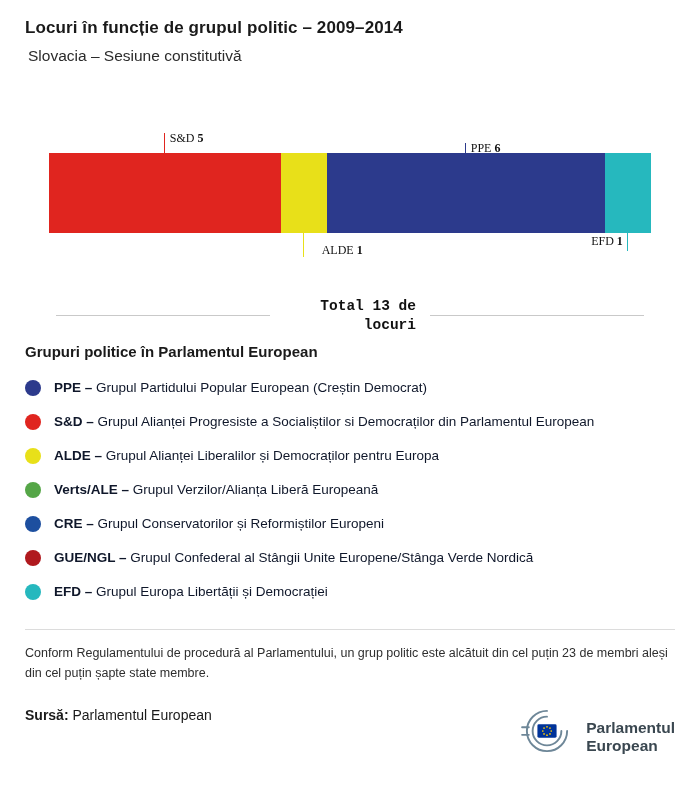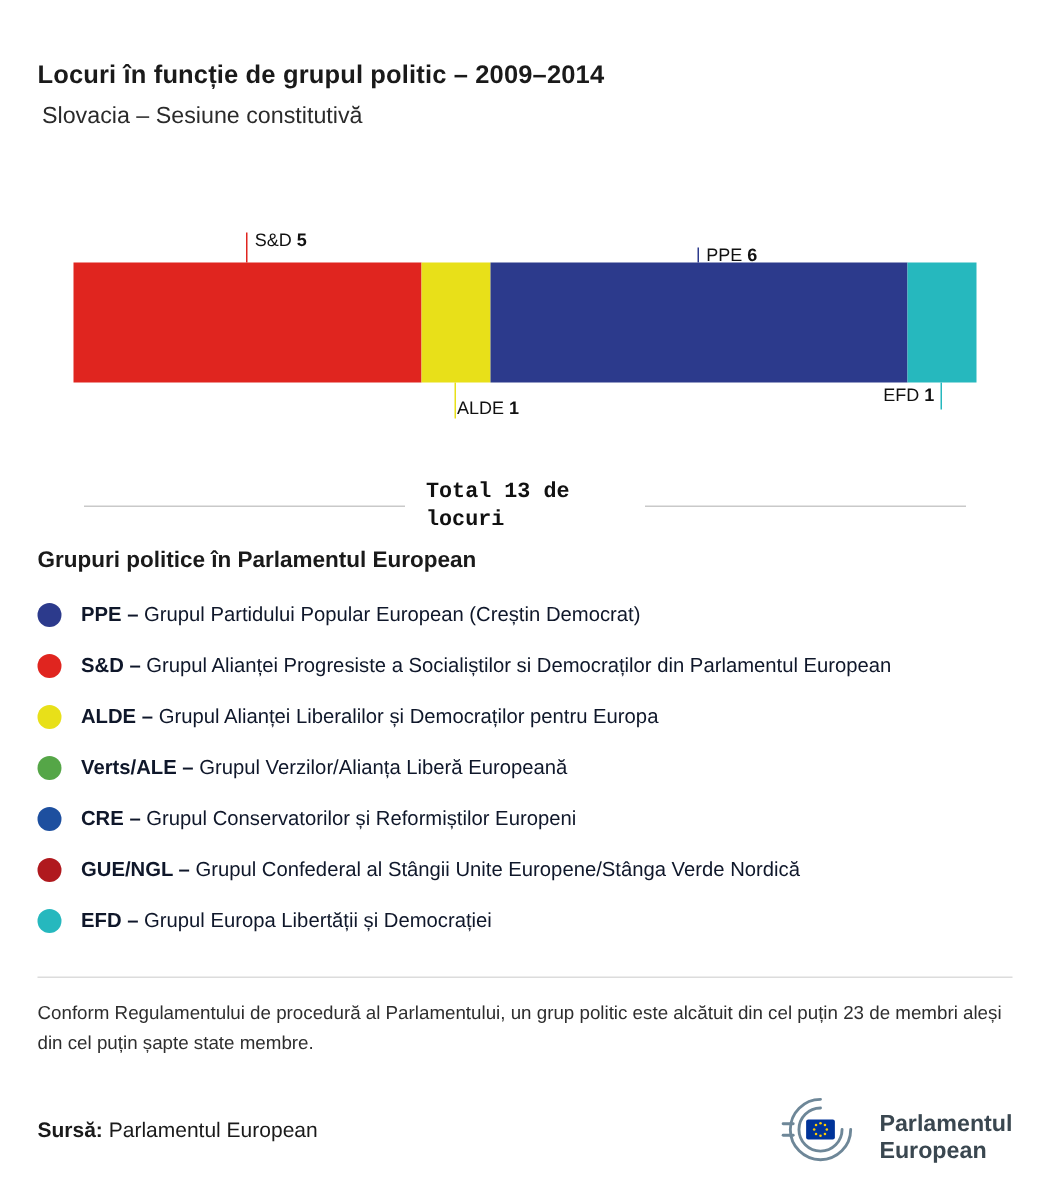--- a/index.html
+++ b/index.html
@@ -3,60 +3,60 @@
 <meta charset="utf-8">
 <style>
   * { box-sizing: border-box; margin: 0; padding: 0; }
   html, body { background: #ffffff; }
   body {
     width: 700px; height: 786px; position: relative; overflow: hidden;
     font-family: "Liberation Sans", sans-serif; color: #1a1a1a;
   }
   .page { padding: 18px 25px 0 25px; }
 
-  h1.title { font-size: 17px; font-weight: bold; letter-spacing: .1px; margin-top: 22px; }
+  h1.title { font-size: 17px; font-weight: bold; letter-spacing: .1px; }
   .subtitle { font-size: 15.5px; color: #2b2b2b; margin: 9px 0 16px 3px; }
 
   
-  .chart { position: relative; height: 128px; margin: 66px 24px 0 24px; }
+  .chart { position: relative; height: 128px; margin: 66px 24px 0 24px; font-family: Liberation Serif, serif; }
   .bar { position: absolute; left: 0; right: 0; top: 22px; height: 80px; display: flex; }
   .segment { height: 100%; }
   .marker { position: absolute; width: 0; }
   .marker-line { position: absolute; left: -0.5px; width: 1px; }
   .marker-label { position: absolute; white-space: nowrap; font-size: 12px; color: #111; }
   .marker-label b { font-weight: bold; }
   .marker.top { top: 0; height: 22px; }
   .marker.top .marker-line { top: calc(var(--dy, 0px) + 2px); height: calc(20px - var(--dy, 0px)); }
   .marker.top .marker-label { top: var(--dy, 0px); left: 5px; }
   .marker.bottom { top: 102px; height: 26px; }
   .marker.bottom .marker-line { top: 0; height: var(--len, 24px); }
-  .marker.bottom.align-right .marker-label { left: 1px; top: 10px; text-align: right; }
+  .marker.bottom.align-right .marker-label { left: 18px; top: 10px; text-align: right; }
   .marker.bottom.align-left .marker-label { right: 5px; top: 1px; }
 
   
   .total-row { display: flex; align-items: center; gap: 14px; margin: 38px 31px 0 31px; }
   .total-row .rule { flex: 1; height: 1px; background: #c9c9c9; }
   .total-label {
     font-family: "Liberation Mono", "DejaVu Sans Mono", monospace;
     font-weight: bold; font-size: 14.5px; line-height: 1.3;
-    width: 132px; text-align: left; color: #111;
+    width: 132px; text-align: right; color: #111;
   }
 
   
   .legend-heading { font-size: 15px; font-weight: bold; margin-top: 8px; }
   .legend-list { margin-top: 11px; }
   .legend-item { display: flex; align-items: center; gap: 13px; height: 34px; }
   .dot { width: 16px; height: 16px; border-radius: 50%; flex: 0 0 16px; }
   .legend-text { font-size: 13.5px; color: #0f172a; }
   .legend-text b { font-weight: bold; }
 
   
   .footer-divider { height: 1px; background: #dcdcdc; margin-top: 20px; }
   .footnote { margin-top: 13px; font-size: 12.5px; line-height: 1.6; color: #2e2e2e; }
-  .bottom-row { display: flex; justify-content: space-between; align-items: center; margin-top: 24px; }
+  .bottom-row { display: flex; justify-content: space-between; margin-top: 24px; }
   .source { font-size: 14px; }
   .source b { font-weight: bold; }
   .logo { display: flex; align-items: center; gap: 10px; }
   .logo-text { font-size: 15.5px; font-weight: bold; color: #3a4750; line-height: 1.15; margin-top: 12px; }
 </style>
 </head>
 <body>
 
 <div class="page">
 

